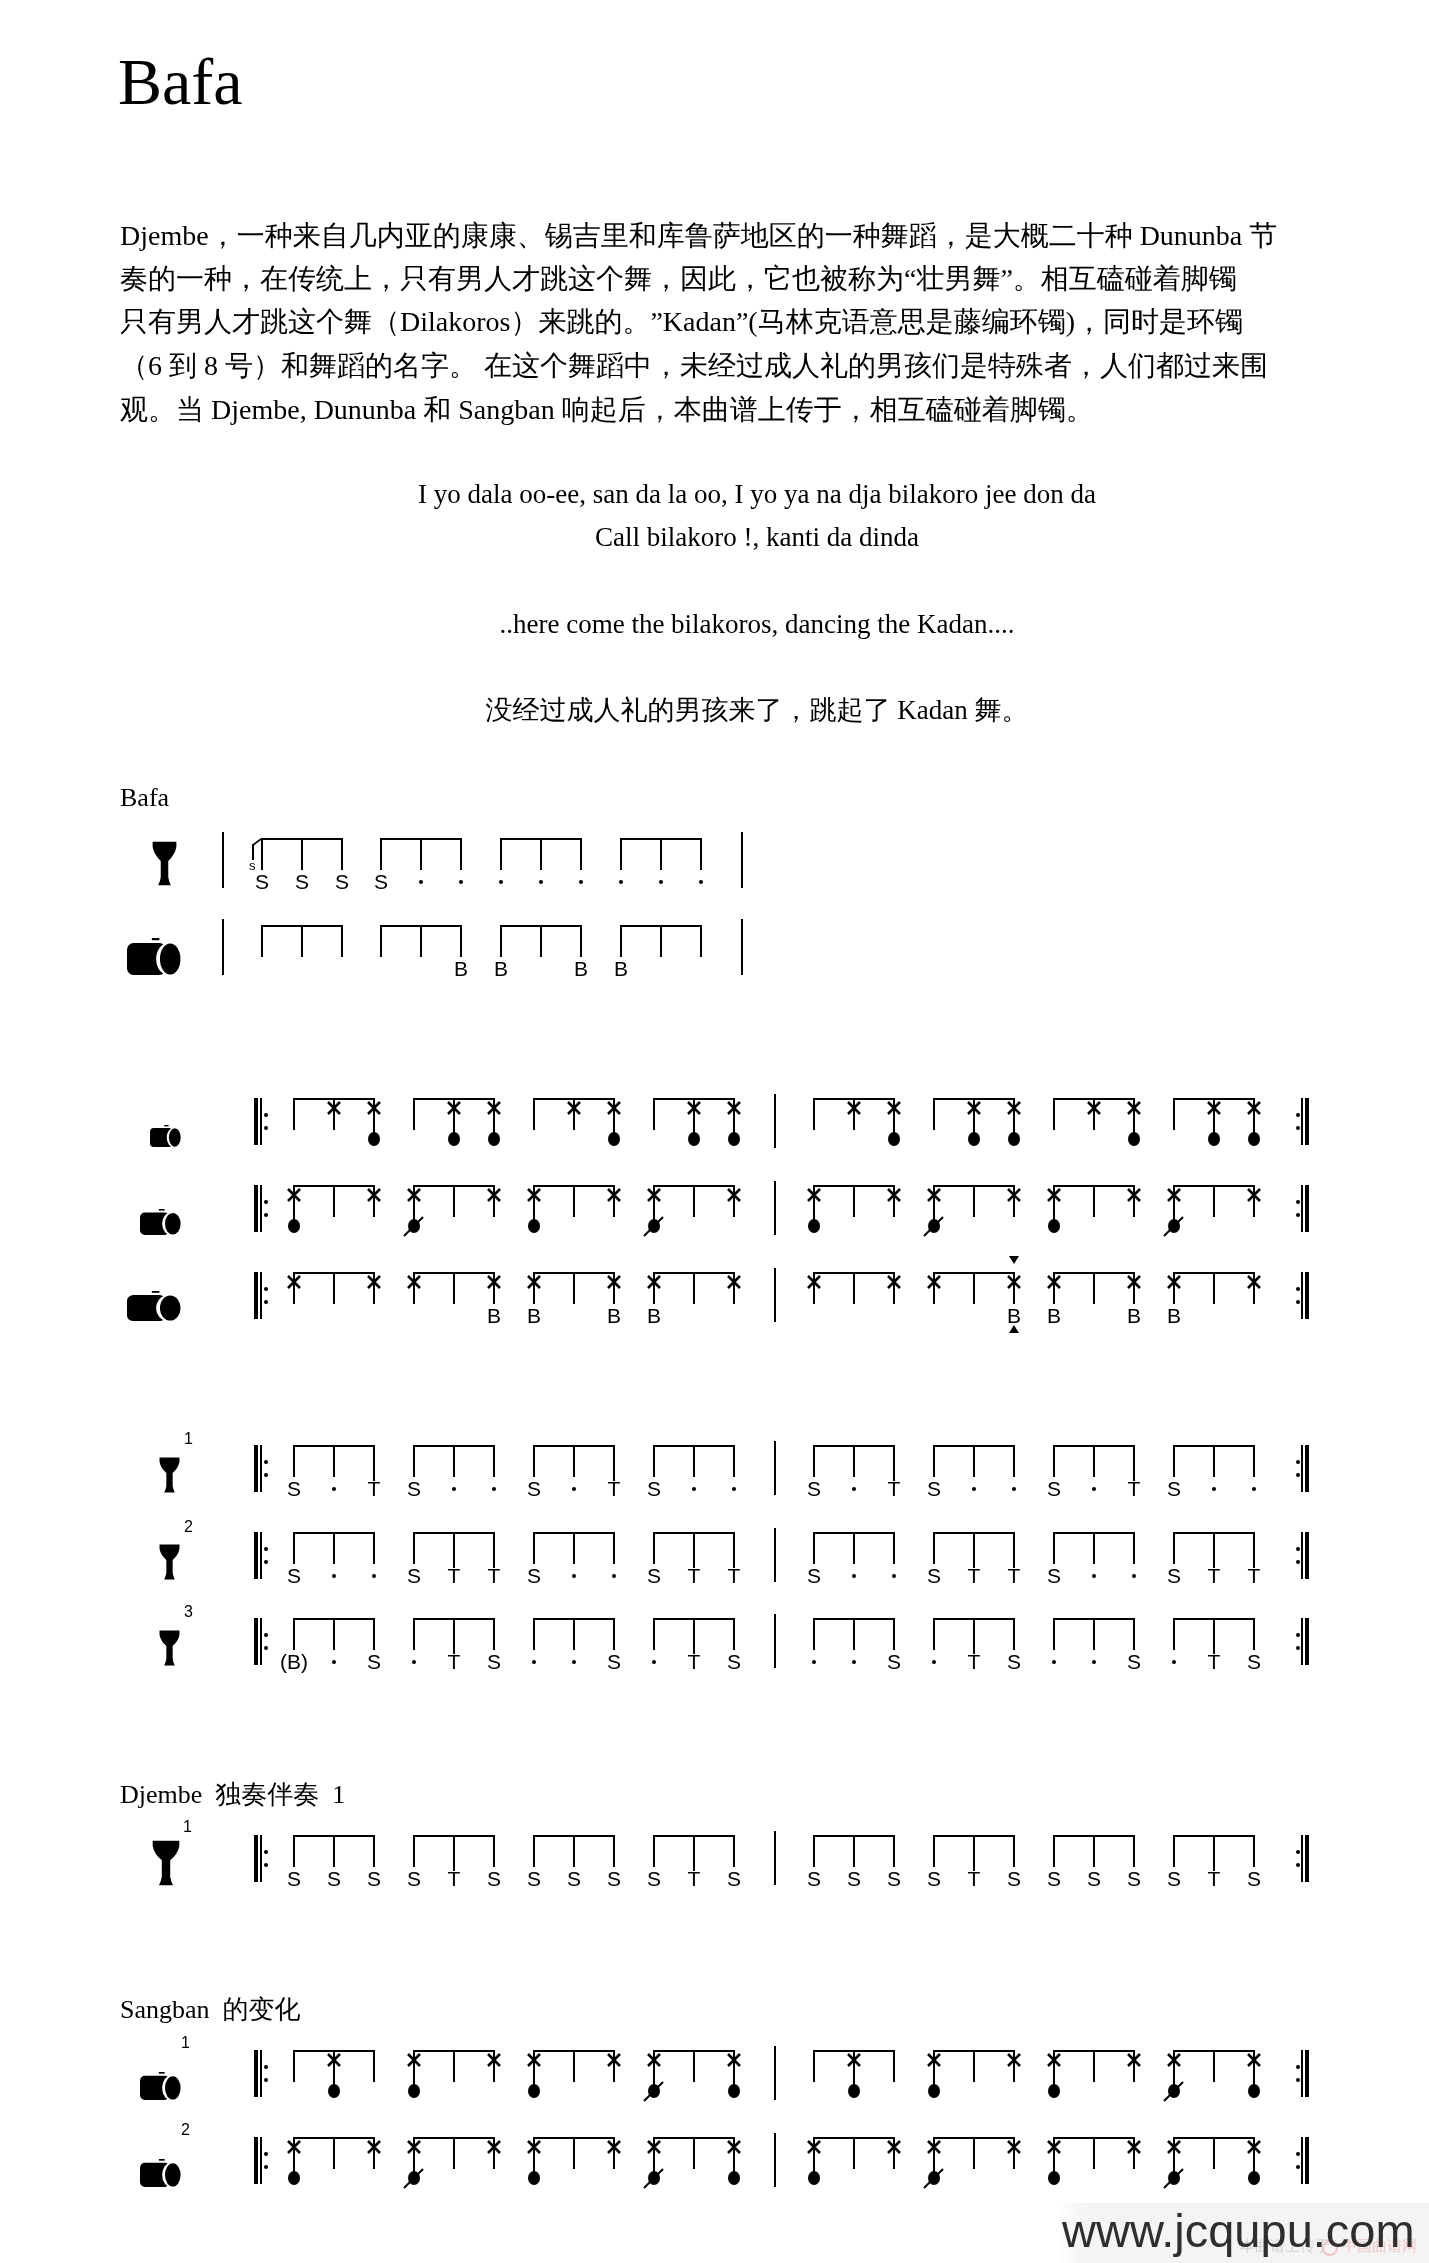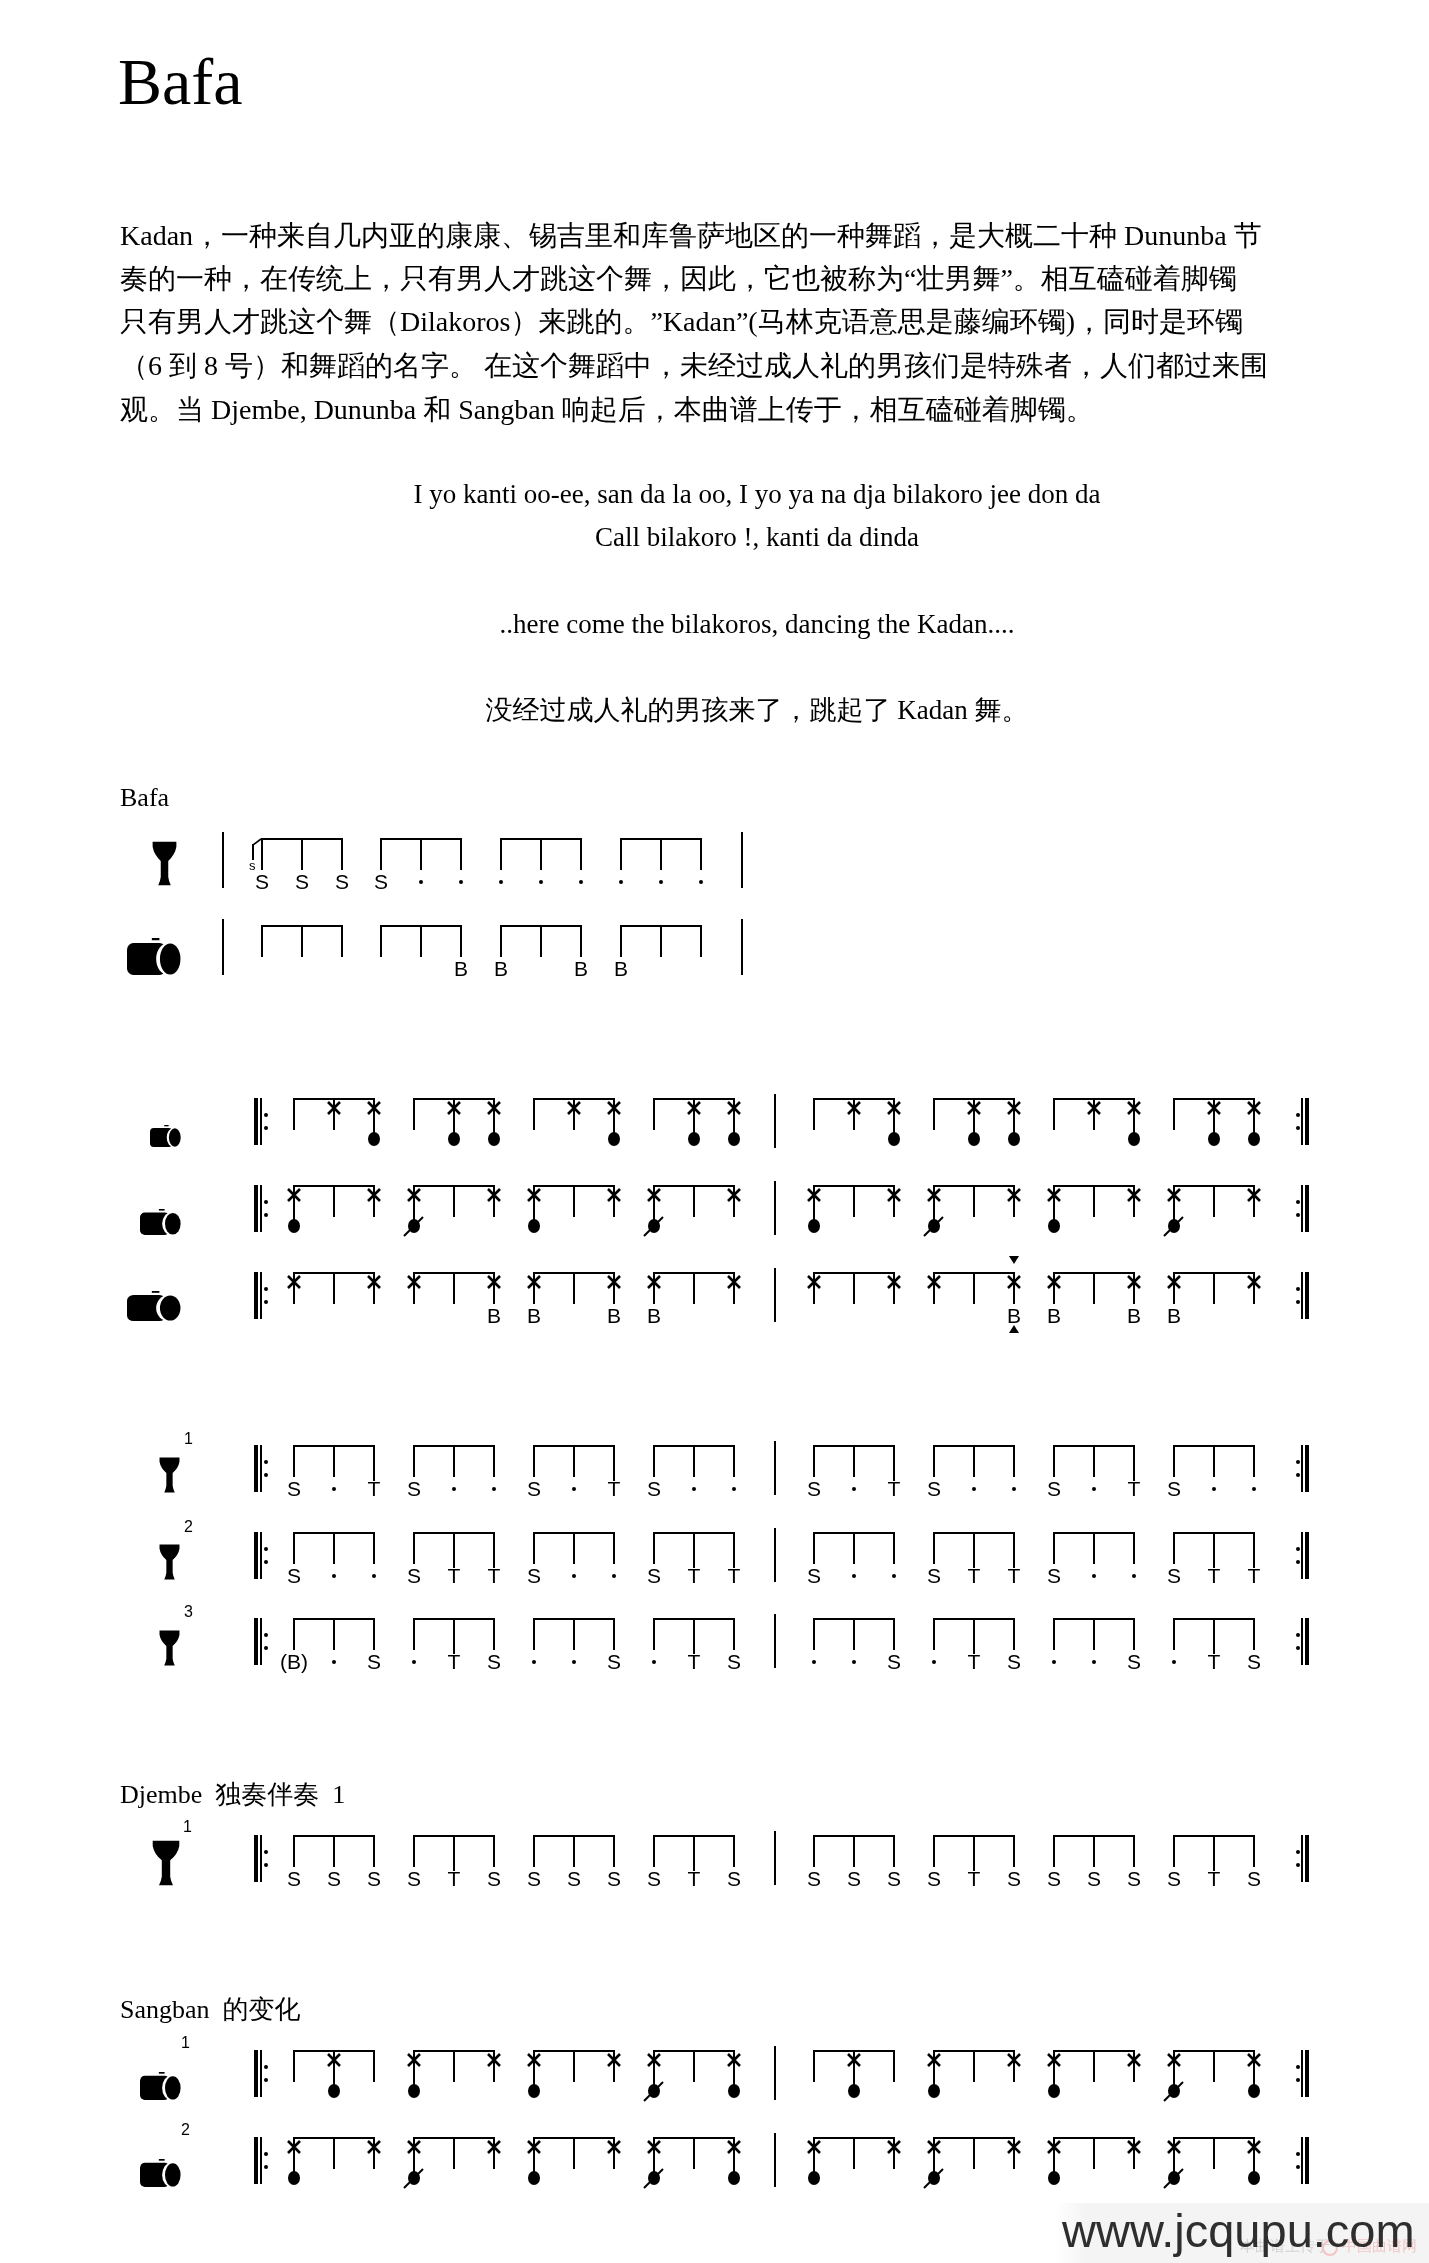--- a/index.html
+++ b/index.html
@@ -43,29 +43,29 @@
     position: absolute; left: 1062px; top: 2207px; font-size: 47px; line-height: 47px; color: #2e2e2e;
     font-family: "Liberation Sans", "DejaVu Sans", sans-serif; white-space: nowrap;
   }
 </style>
 </head>
 <body>
 
 <div class="title">Bafa</div>
 
 <div>
-  <div class="para-line" style="top:214px">Kadan，一种来自几内亚的康康、锡吉里和库鲁萨地区的一种舞蹈，是大概二十种 Dununba 节</div>
+  <div class="para-line" style="top:214px">Djembe，一种来自几内亚的康康、锡吉里和库鲁萨地区的一种舞蹈，是大概二十种 Dununba 节</div>
   <div class="para-line" style="top:257px">奏的一种，在传统上，只有男人才跳这个舞，因此，它也被称为“壮男舞”。相互磕碰着脚镯</div>
   <div class="para-line" style="top:300px">只有男人才跳这个舞（Dilakoros）来跳的。”Kadan”(马林克语意思是藤编环镯)，同时是环镯</div>
   <div class="para-line" style="top:344px">（6 到 8 号）和舞蹈的名字。 在这个舞蹈中，未经过成人礼的男孩们是特殊者，人们都过来围</div>
   <div class="para-line" style="top:388px">观。当 Djembe, Dununba 和 Sangban 响起后，本曲谱上传于，相互磕碰着脚镯。</div>
 </div>
 
 <div>
-  <div class="lyric" style="top:481px">I yo kanti oo-ee, san da la oo, I yo ya na dja bilakoro jee don da</div>
+  <div class="lyric" style="top:481px">I yo dala oo-ee, san da la oo, I yo ya na dja bilakoro jee don da</div>
   <div class="lyric" style="top:524px">Call bilakoro !, kanti da dinda</div>
   <div class="lyric" style="top:611px">..here come the bilakoros, dancing the Kadan....</div>
   <div class="lyric" style="top:697px">没经过成人礼的男孩来了，跳起了 Kadan 舞。</div>
 </div>
 
 <div class="heading" style="top:785px">Bafa</div>
 <div class="staff" style="top:838px">
     <div class="icon" style="left: 152px; top: 3px; width: 25px; height: 45px;">
       <svg viewBox="0 0 40 70" preserveAspectRatio="none" width="100%" height="100%">
         <path d="M1 1H39V9Q37 21 26 31V56Q27 63 30 69H10Q13 63 14 56V31Q3 21 1 9Z" fill="#000"></path>

